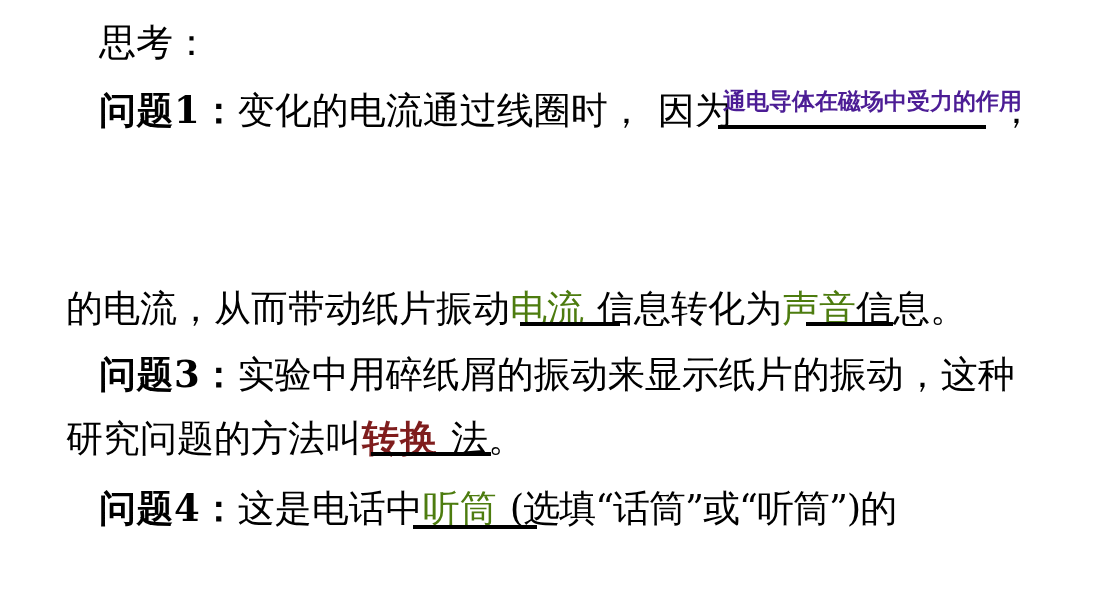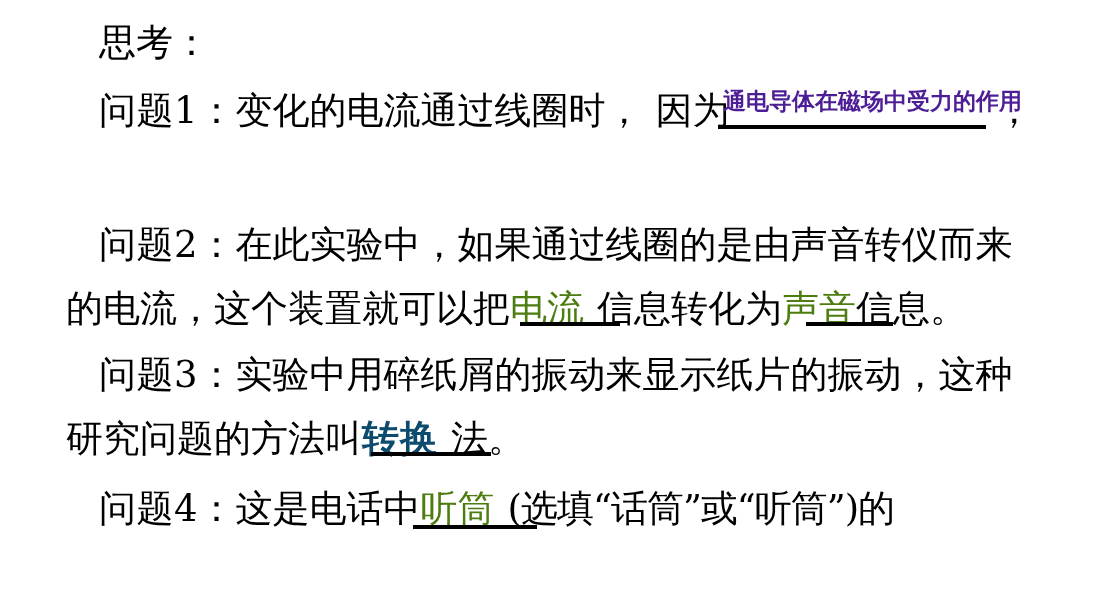--- a/index.html
+++ b/index.html
@@ -30,33 +30,33 @@
     letter-spacing: 0px;
     color: #000000;
   }
 
   
   .flush { left: 66px; }
   
   .indent { left: 99px; }
 
   .qlabel {
-    font-weight: normal;
+    font-weight: bold;
     letter-spacing: 0.5px;
   }
 
   .gap { display: inline-block; width: 13px; }
 
   
   .answer {
     color: #4d7c0f;
     position: relative;
   }
   .answer-bold {
-    color: #0c4a6e;
+    color: #7f1d1d;
     font-weight: bold;
     letter-spacing: 1px;
   }
 
   
   .blank {
     position: absolute;
     height: 4px;
     background: #000000;
   }
@@ -81,26 +81,23 @@
   <div class="line indent" style="top: 24px;">思考：</div>
 
   <div class="line indent" style="top: 92px;">
     <span class="qlabel">问题1：</span><span>变化的电流通过线圈时，</span><span class="gap"></span><span>因为</span><span style="margin-left: 266px;">，</span>
   </div>
 
   <div class="answer-small" style="left: 723px; top: 86px;">通电导体在磁场中受力的作用</div>
   <div class="blank" style="left: 718px; top: 125px; width: 268px;"></div>
 
 
-  <div class="line indent" style="top: 226px;">
-    <span class="qlabel">问题2：</span><span>在此实验中，如果通过线圈的是由声音转仪而来</span>
-  </div>
 
   <div class="line flush" style="top: 290px;">
-    <span>的电流，这个装置就可以把</span><span class="answer">电流</span><span class="gap"></span><span>信息转化为</span><span class="answer">声音</span><span>信息。</span>
+    <span>的电流，从而带动纸片振动</span><span class="answer">电流</span><span class="gap"></span><span>信息转化为</span><span class="answer">声音</span><span>信息。</span>
   </div>
   <div class="blank" style="left: 520px; top: 322px; width: 100px;"></div>
   <div class="blank" style="left: 806px; top: 322px; width: 87px;"></div>
 
   <div class="line indent" style="top: 356px;">
     <span class="qlabel">问题3：</span><span>实验中用碎纸屑的振动来显示纸片的振动，这种</span>
   </div>
 
   <div class="line flush" style="top: 420px;">
     <span>研究问题的方法叫</span><span class="answer-bold">转换</span><span class="gap"></span><span>法。</span>

